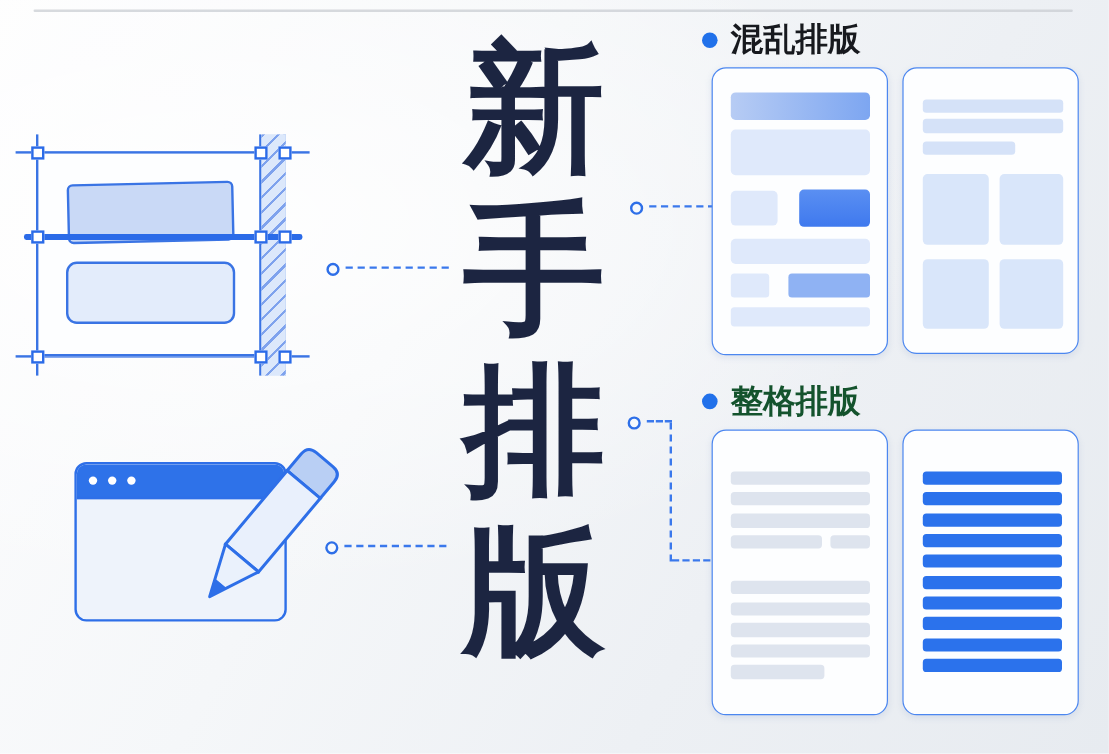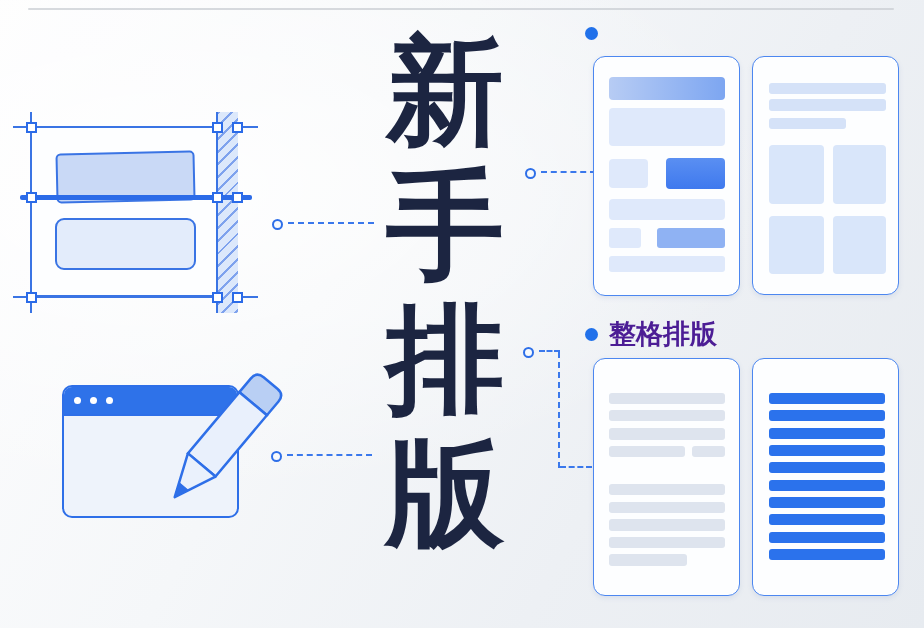--- a/index.html
+++ b/index.html
@@ -118,20 +118,21 @@
 
 <div class="abs main-title">
   <div class="title-char" style="color: rgb(28, 37, 65);">新</div>
   <div class="title-char" style="color: rgb(28, 37, 65);">手</div>
   <div class="title-char" style="color: rgb(28, 37, 65);">排</div>
   <div class="title-char" style="color: rgb(28, 37, 65);">版</div>
 </div>
 
 <div class="section-label" style="left:585px;top:16px">
   <div class="bullet" style="background: rgb(33, 113, 234);"></div>
+  <div class="label-text" style="color: rgb(23, 25, 30);">混乱排版</div>
 </div>
 <div class="card" style="left:593px;top:56px;width:147px;height:240px">
     <div class="blk" style="left: 15px; top: 20px; width: 116px; height: 23px; border-radius: 4px; background: linear-gradient(90deg, rgb(183, 204, 244), rgb(125, 166, 241));"></div>
     <div class="blk" style="left: 15px; top: 51px; width: 116px; height: 38px; border-radius: 4px; background: rgb(223, 233, 251);"></div>
     <div class="blk" style="left: 15px; top: 102px; width: 39px; height: 29px; border-radius: 4px; background: rgb(223, 233, 251);"></div>
     <div class="blk" style="left: 72px; top: 101px; width: 59px; height: 31px; border-radius: 4px; background: linear-gradient(rgb(90, 143, 242), rgb(63, 121, 238));"></div>
     <div class="blk" style="left: 15px; top: 142px; width: 116px; height: 21px; border-radius: 4px; background: rgb(223, 233, 251);"></div>
     <div class="blk" style="left: 15px; top: 171px; width: 32px; height: 20px; border-radius: 3px; background: rgb(223, 233, 251);"></div>
     <div class="blk" style="left: 63px; top: 171px; width: 68px; height: 20px; border-radius: 3px; background: rgb(143, 178, 243);"></div>
     <div class="blk" style="left: 15px; top: 199px; width: 116px; height: 16px; border-radius: 3px; background: rgb(223, 233, 251);"></div>
@@ -141,21 +142,21 @@
     <div class="blk" style="left: 16px; top: 42px; width: 117px; height: 12px; border-radius: 3px; background: rgb(213, 226, 248);"></div>
     <div class="blk" style="left: 16px; top: 61px; width: 77px; height: 11px; border-radius: 3px; background: rgb(213, 226, 248);"></div>
     <div class="blk" style="left: 16px; top: 88px; width: 55px; height: 59px; border-radius: 4px; background: rgb(217, 230, 250);"></div>
     <div class="blk" style="left: 80px; top: 88px; width: 53px; height: 59px; border-radius: 4px; background: rgb(217, 230, 250);"></div>
     <div class="blk" style="left: 16px; top: 159px; width: 55px; height: 58px; border-radius: 4px; background: rgb(217, 230, 250);"></div>
     <div class="blk" style="left: 80px; top: 159px; width: 53px; height: 58px; border-radius: 4px; background: rgb(217, 230, 250);"></div>
   </div>
 
 <div class="section-label" style="left:585px;top:317px">
   <div class="bullet" style="background: rgb(33, 113, 234);"></div>
-  <div class="label-text" style="color: #4c1d95;">整格排版</div>
+  <div class="label-text" style="color: #14532d;">整格排版</div>
 </div>
 <div class="card" style="left:593px;top:358px;width:147px;height:238px">
     <div class="blk" style="left: 15px; top: 34px; width: 116px; height: 11px; border-radius: 3px; background: rgb(222, 228, 238);"></div>
     <div class="blk" style="left: 15px; top: 51px; width: 116px; height: 11px; border-radius: 3px; background: rgb(222, 228, 238);"></div>
     <div class="blk" style="left: 15px; top: 69px; width: 116px; height: 12px; border-radius: 3px; background: rgb(222, 228, 238);"></div>
     <div class="blk" style="left: 15px; top: 87px; width: 76px; height: 11px; border-radius: 3px; background: rgb(222, 228, 238);"></div>
     <div class="blk" style="left: 98px; top: 87px; width: 33px; height: 11px; border-radius: 3px; background: rgb(222, 228, 238);"></div>
     <div class="blk" style="left: 15px; top: 125px; width: 116px; height: 11px; border-radius: 3px; background: rgb(222, 228, 238);"></div>
     <div class="blk" style="left: 15px; top: 143px; width: 116px; height: 11px; border-radius: 3px; background: rgb(222, 228, 238);"></div>
     <div class="blk" style="left: 15px; top: 160px; width: 116px; height: 12px; border-radius: 3px; background: rgb(222, 228, 238);"></div>

